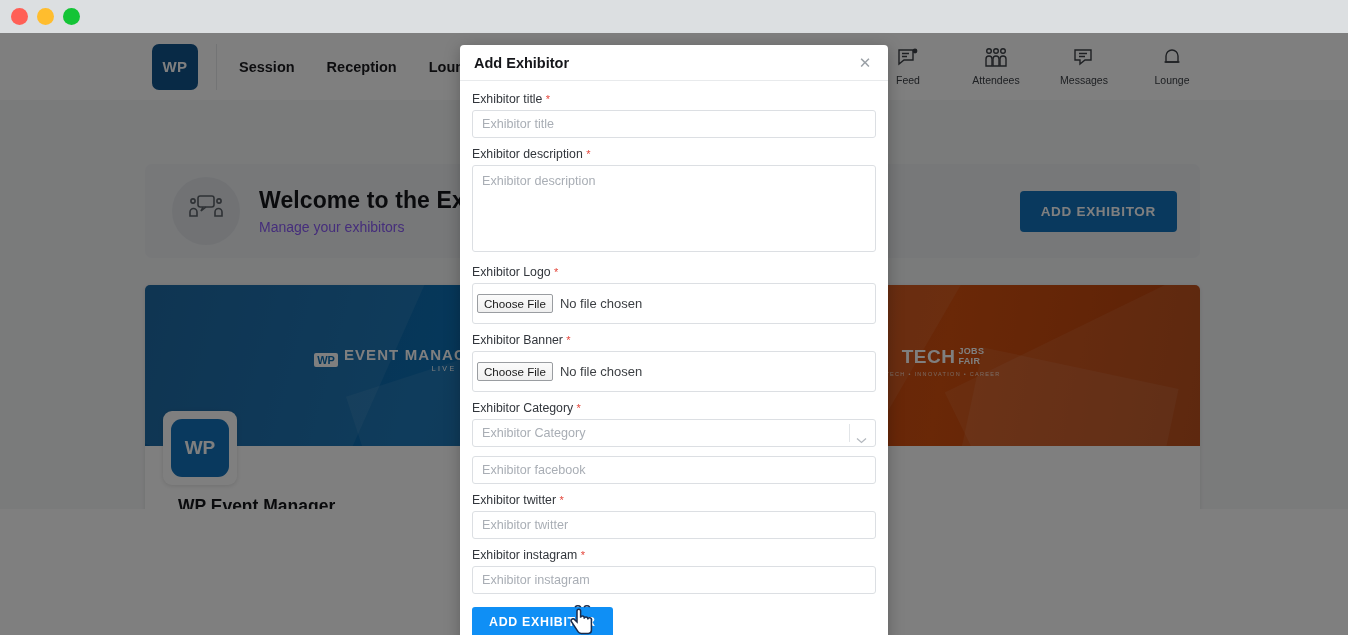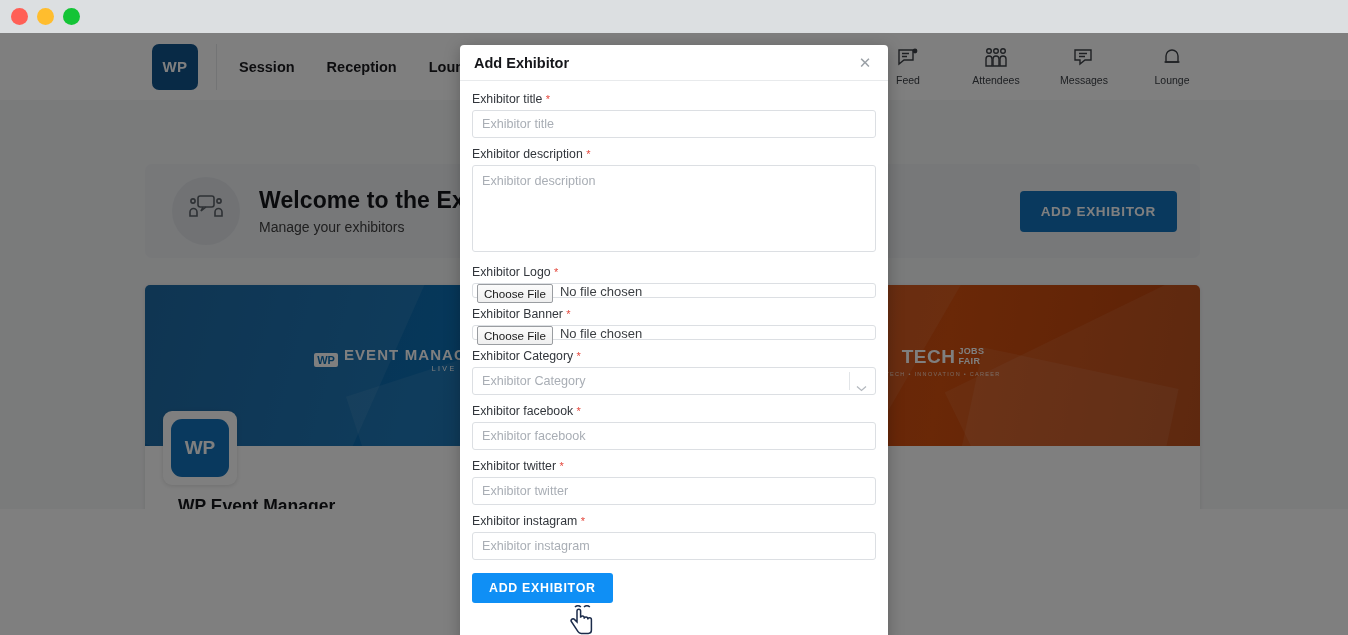--- a/index.html
+++ b/index.html
@@ -134,21 +134,21 @@
   .welcome-txt { margin-left: 19px; }
   .welcome-title {
     font-size: 23px;
     font-weight: bold;
     color: #15161a;
     letter-spacing: .1px;
   }
   .welcome-sub {
     margin-top: 5px;
     font-size: 14px;
-    color: #404040;
+    color: #8b5cf6;
   }
   .welcome-btn {
     position: absolute;
     right: 23px; top: 27px;
     height: 41px;
     padding: 0 21px;
     background: #1273bd;
     color: #ffffff;
     border: none;
     border-radius: 4px;
@@ -356,25 +356,25 @@
   .inp::placeholder { color: #a9aeb5; }
   textarea.inp {
     height: 87px;
     padding: 7px 9px;
     resize: none;
     line-height: 17px;
   }
 
   .filewrap {
     width: 100%;
-    height: 15px;
+    height: 41px;
     border: 1px solid #dcdfe3;
     border-radius: 3px;
     display: flex;
-    align-items: flex-start;
+    align-items: center;
     padding: 0 4px;
     background: #ffffff;
   }
   .filebtn {
     border: 1px solid #9a9da1;
     background: linear-gradient(#fbfbfb,#efefef);
     border-radius: 2px;
     font-family: "Liberation Sans", sans-serif;
     font-size: 11.6px;
     color: #1a1a1a;
@@ -633,24 +633,20 @@
           <span class="sel-div"></span>
           <span class="sel-chev">
             <svg width="11" height="7" viewBox="0 0 11 7" fill="none" stroke="#b4b9bf" stroke-width="1.3">
               <path d="M1 1.5L5.5 5.5L10 1.5"></path>
             </svg>
           </span>
         </div>
       </div>
 
       <div class="field">
-        <label class="field-label">
-          <span>Exhibitor facebook</span>
-          <span class="req">*</span>
-        </label>
         <input class="inp" type="text" placeholder="Exhibitor facebook" style="">
       </div>
 
       <div class="field">
         <label class="field-label">
           <span>Exhibitor twitter</span>
           <span class="req">*</span>
         </label>
         <input class="inp" type="text" placeholder="Exhibitor twitter" style="">
       </div>

